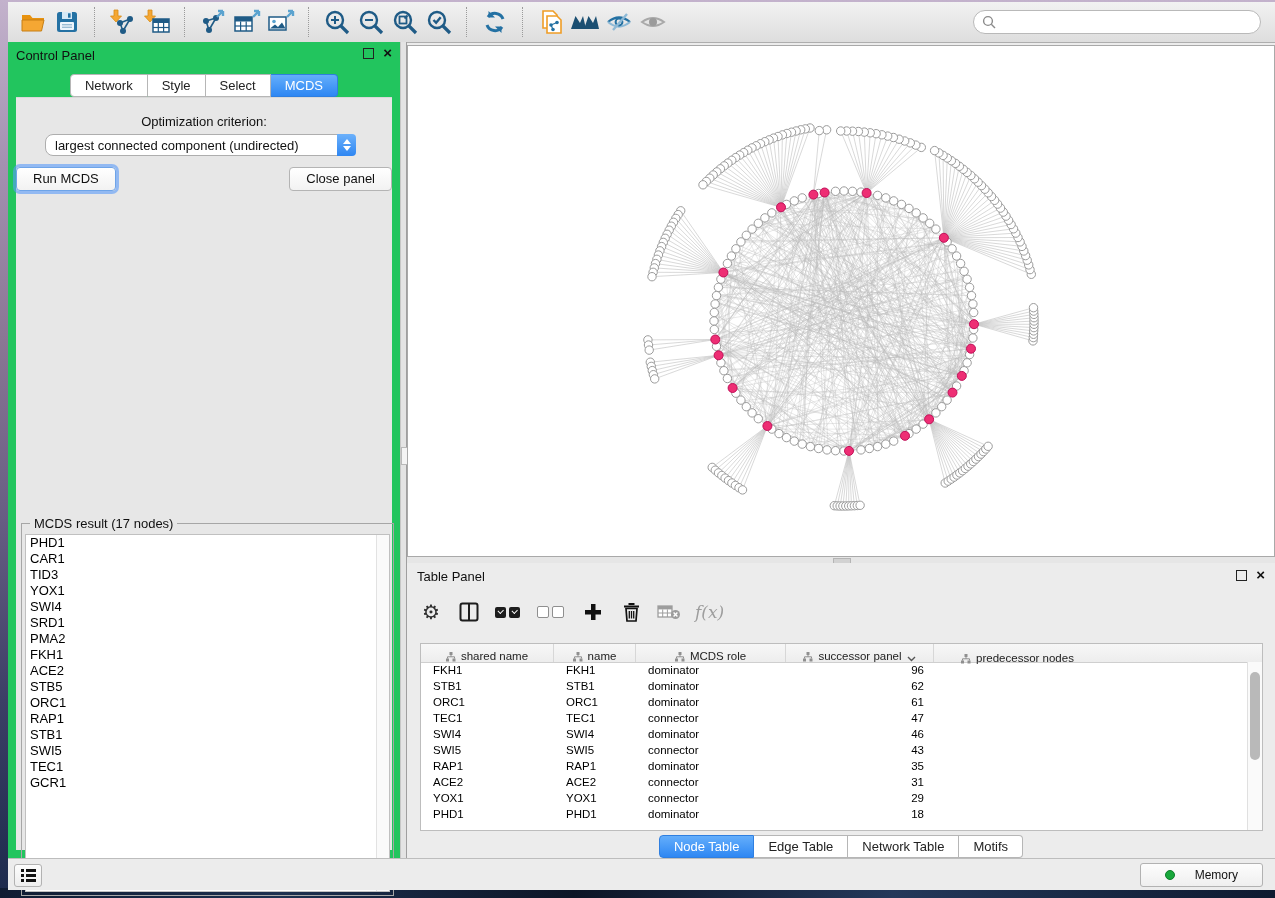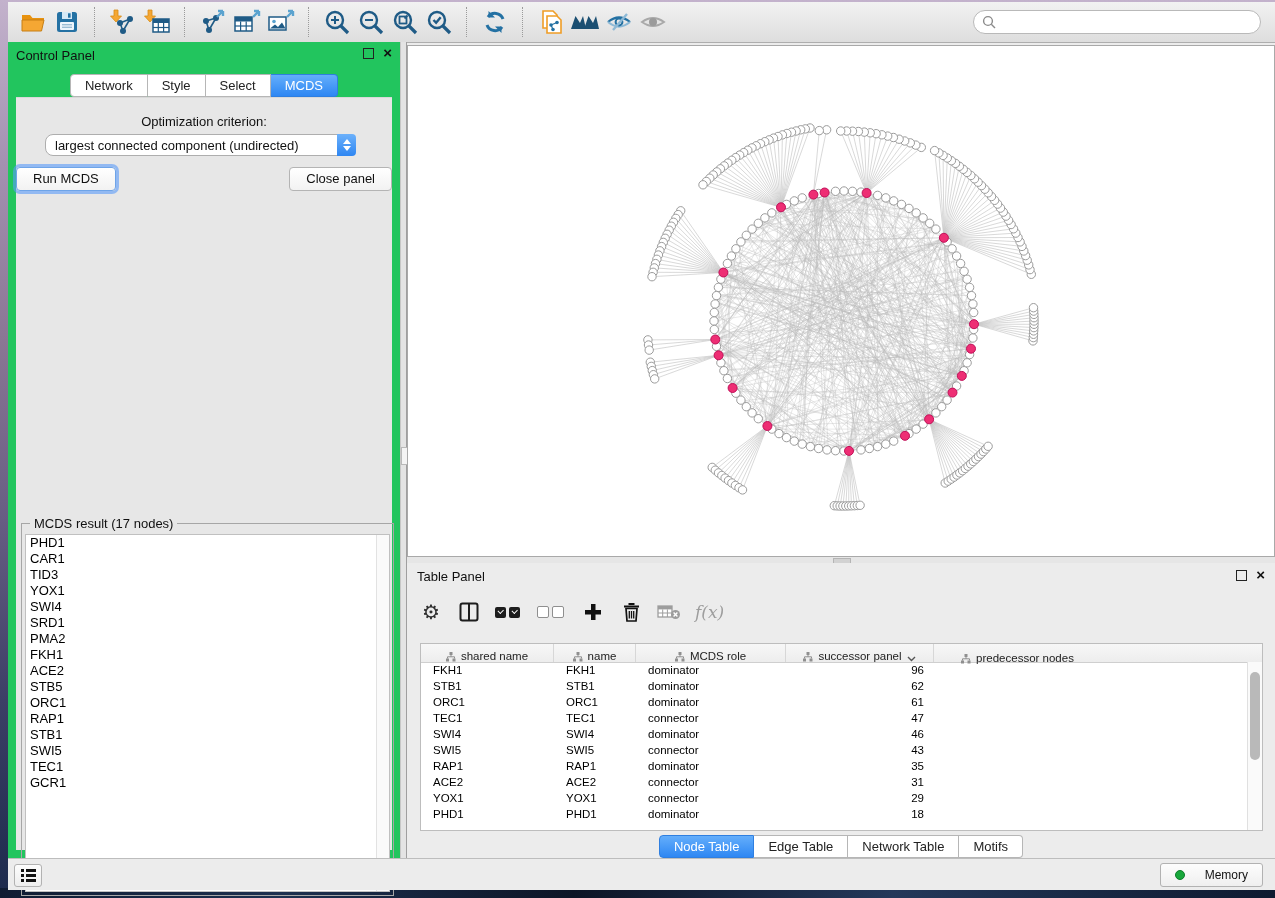--- a/index.html
+++ b/index.html
@@ -120,21 +120,21 @@
   
   .chk{width:11px;height:11px;border-radius:2px;background:#1d1d1d;position:relative;display:inline-block;margin-right:3px;}
   .chk:after{content:"";position:absolute;left:2.5px;top:2px;width:4px;height:2.5px;border-left:1.8px solid #fff;border-bottom:1.8px solid #fff;transform:rotate(-45deg);}
   .sq{width:10px;height:10px;border:1.5px solid #8f8f8f;border-radius:2px;display:inline-block;margin-right:3px;background:#fff;}
 
   
   .status-bar{position:absolute;left:0;top:856px;width:100%;height:31px;background:#ececec;border-top:1px solid #bdbdbd;}
   .list-btn{position:absolute;left:6px;top:5px;width:26px;height:21px;background:linear-gradient(#fdfdfd,#ededed);
     border:1px solid #b2b2b2;border-radius:3px;display:flex;align-items:center;justify-content:center;}
   .memory-btn{position:absolute;right:12px;top:4px;height:22px;background:linear-gradient(#fdfdfd,#efefef);
-    border:1px solid #b2b2b2;border-radius:3px;display:flex;align-items:center;gap:20px;padding:0 14px;}
+    border:1px solid #b2b2b2;border-radius:3px;display:flex;align-items:center;gap:20px;padding:0 24px;}
   .memory-dot{width:10px;height:10px;border-radius:50%;background:#18a73b;border:1px solid #0d7d2a;box-sizing:border-box;}
   .memory-label{font-size:12px;color:#111;}
 </style>
 </head>
 <body>
 
 <div class="wallpaper-bottom"></div>
 
 <div class="app">
 

